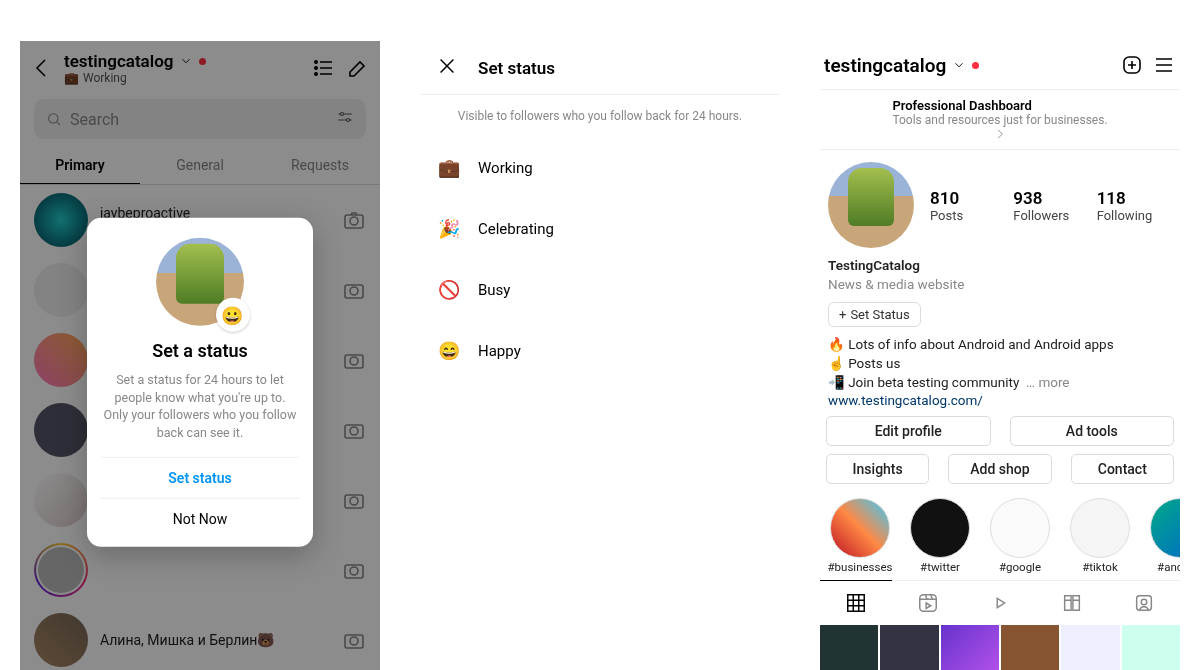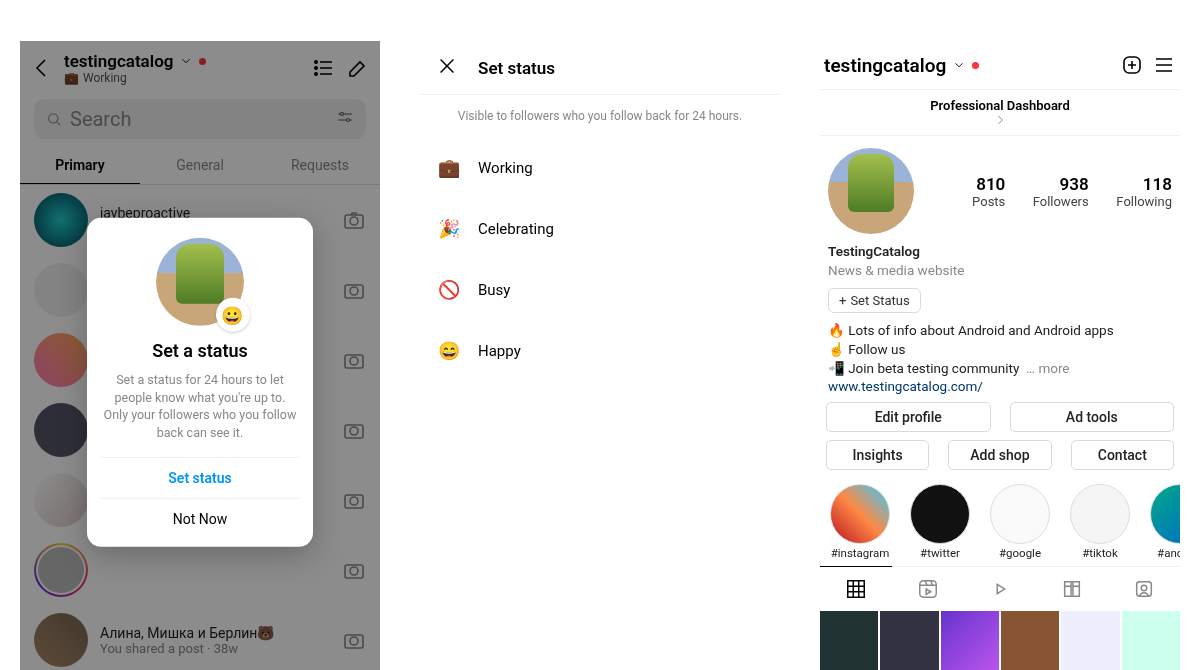--- a/index.html
+++ b/index.html
@@ -11,21 +11,21 @@
 
   
   .p1 .underlay { width:100%; height:100%; }
   .p1 .overlay { position:absolute; inset:0; background:rgba(0,0,0,.45); }
   .hdr { display:flex; align-items:center; height:54px; padding:0 10px; gap:10px; }
   .hdr .title { font-weight:600; font-size:17px; display:flex; align-items:center; gap:6px;}
   .hdr .sub { font-size:12px; color:#555; display:flex; align-items:center; gap:4px; }
   .hdr .titleblock { display:flex; flex-direction:column; flex:1; }
   .ico24 { width:24px; height:24px; display:inline-flex; align-items:center; justify-content:center; }
   .red-dot { width:7px; height:7px; border-radius:50%; background:#ff3040; display:inline-block;}
-  .search { margin:4px 14px 8px; background:#efefef; border-radius:10px; height:40px; display:flex; align-items:center; padding:0 12px; color:#888; font-size:20px; gap:8px; position:relative;}
+  .search { margin:4px 14px 8px; background:#efefef; border-radius:10px; height:40px; display:flex; align-items:center; padding:0 12px; color:#888; font-size:16px; gap:8px; position:relative;}
   .sliders { position:absolute; right:12px; top:50%; transform:translateY(-50%); }
   .tabs { display:flex; border-bottom:1px solid #ddd; }
   .tabs .tab { flex:1; text-align:center; font-size:14px; padding:10px 0; color:#888;}
   .tabs .tab.active { color:#000; border-bottom:1px solid #000; font-weight:600;}
   .dm { display:flex; align-items:center; padding:8px 14px; gap:12px; }
   .avatar { width:54px; height:54px; border-radius:50%; background:#ccc center/cover no-repeat; flex:0 0 auto;}
   .ring { padding:2px; background:conic-gradient(#f9ce34,#ee2a7b,#6228d7,#f9ce34); }
   .ring .inner{width:100%;height:100%;border-radius:50%;background:#fff;padding:2px;}
   .ring .inner div{width:100%;height:100%;border-radius:50%;background:#bbb;}
   .dm .txt { flex:1; }
@@ -53,21 +53,21 @@
   
   .p3 .phdr{display:flex;align-items:center;height:48px;padding:0 4px;gap:8px;}
   .p3 .uname{font-weight:600;font-size:19px;display:flex;align-items:center;gap:6px;flex:1;}
   .dash{border-top:1px solid #eee;border-bottom:1px solid #eee;padding:8px 4px;display:flex;align-items:center;flex-direction:column;}
   .dash .dt{flex:1;}
   .dash .dt .t1{font-size:13px;font-weight:600;}
   .dash .dt .t2{font-size:12px;color:#888;}
   .pstats{display:flex;align-items:center;padding:12px 8px 6px;gap:8px;}
   .bigpfp{width:86px;height:86px;border-radius:50%;background:#bbb; background:linear-gradient(180deg,#9ab3d6 0%, #9ab3d6 40%,#c9a67a 40%,#c9a67a 100%);position:relative;flex:0 0 auto;margin-right:8px;}
   .bigpfp::before{content:"";position:absolute;width:46px;height:58px;left:20px;top:6px;background:linear-gradient(180deg,#a3bf4e,#4f7c25);border-radius:14px 14px 6px 6px;}
-  .stat{flex:1;text-align:right;}
+  .stat{flex:1;text-align:left;}
   .stat .n{font-weight:600;font-size:17px;}
   .stat .l{font-size:13px;color:#444;}
   .bio{padding:2px 8px;font-size:13.5px;line-height:1.4;color:#222;}
   .bio .name{font-weight:600;}
   .bio .cat{color:#888;}
   .bio a{color:#00376b;text-decoration:none;}
   .more{color:#888;}
   .chip{display:inline-flex;align-items:center;gap:4px;border:1px solid #dbdbdb;border-radius:6px;font-size:13px;padding:4px 10px;margin:6px 8px;color:#333;}
   .btnrow{display:flex;gap:19px;padding:4px 6px;}
   .pbtn{flex:1;text-align:center;border:1px solid #dbdbdb;border-radius:5px;font-size:14px;font-weight:500;padding:6px 0;color:#222;}
@@ -202,21 +202,20 @@
           <svg viewBox="0 0 24 24" style="stroke:#888">
             <rect x="3" y="7" width="18" height="13" rx="2"></rect>
             <circle cx="12" cy="13" r="4"></circle>
           </svg>
         </span>
       </div>
     <div class="dm">
         <div class="avatar" style="background:linear-gradient(45deg,#a86,#765)"></div>
         <div class="txt">
           <div class="name">Алина, Мишка и Берлин🐻</div>
-          <div class="sub">You shared a post · 38w</div>
         </div>
         <span class="ico24">
           <svg viewBox="0 0 24 24" style="stroke:#888">
             <rect x="3" y="7" width="18" height="13" rx="2"></rect>
             <circle cx="12" cy="13" r="4"></circle>
           </svg>
         </span>
       </div>
   </div>
   <div class="overlay"></div>
@@ -274,20 +273,21 @@
       </span>
     <span class="ico24">
         <svg viewBox="0 0 24 24">
           <path d="M4 6h16M4 12h16M4 18h16"></path>
         </svg>
       </span>
   </div>
   <div class="dash">
     <div class="dt">
         <div class="t1">Professional Dashboard</div>
+        <div class="t2">Tools and resources just for businesses.</div>
       </div>
     <svg width="14" height="14" viewBox="0 0 24 24" style="stroke:#888">
         <path d="M9 5l7 7-7 7"></path>
       </svg>
   </div>
   <div class="pstats">
     <div class="bigpfp"></div>
     <div class="stat">
         <div class="n">810</div>
         <div class="l">Posts</div>
@@ -304,37 +304,37 @@
   <div class="bio">
     <div class="name">TestingCatalog</div>
     <div class="cat">News &amp; media website</div>
   </div>
   <div class="chip">
       <span>+</span>
       <span>Set Status</span>
     </div>
   <div class="bio">
     <div>🔥 Lots of info about Android and Android apps</div>
-    <div>☝️ Follow us</div>
+    <div>☝️ Posts us</div>
     <div><span>📲 Join beta testing community</span>&nbsp;&nbsp;<span class="more">… more</span></div>
     <a>www.testingcatalog.com/</a>
   </div>
   <div class="btnrow">
     <div class="pbtn">Edit profile</div>
     <div class="pbtn">Ad tools</div>
   </div>
   <div class="btnrow">
     <div class="pbtn">Insights</div>
     <div class="pbtn">Add shop</div>
     <div class="pbtn">Contact</div>
   </div>
   <div class="hl">
     <div class="hli">
         <div class="c" style="background:linear-gradient(45deg,#b12,#f84,#3cf)"></div>
-        <div class="t">#instagram</div>
+        <div class="t">#businesses</div>
       </div>
     <div class="hli">
         <div class="c" style="background:#111"></div>
         <div class="t">#twitter</div>
       </div>
     <div class="hli">
         <div class="c" style="background:#fafafa;border:1px solid #ddd"></div>
         <div class="t">#google</div>
       </div>
     <div class="hli">

